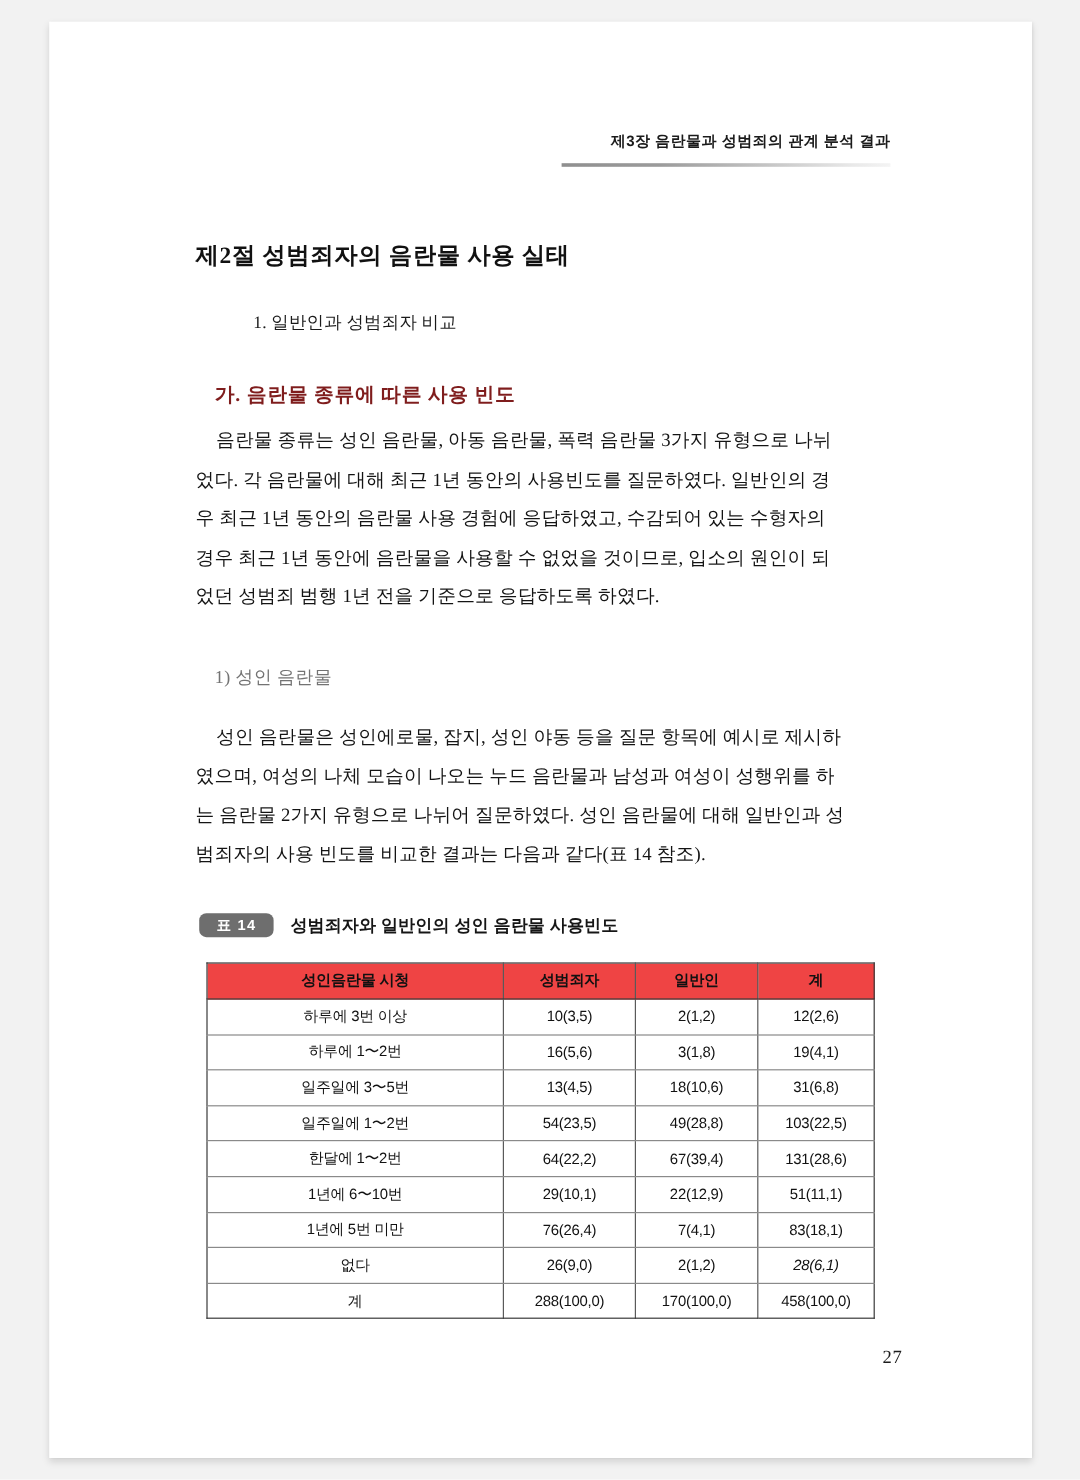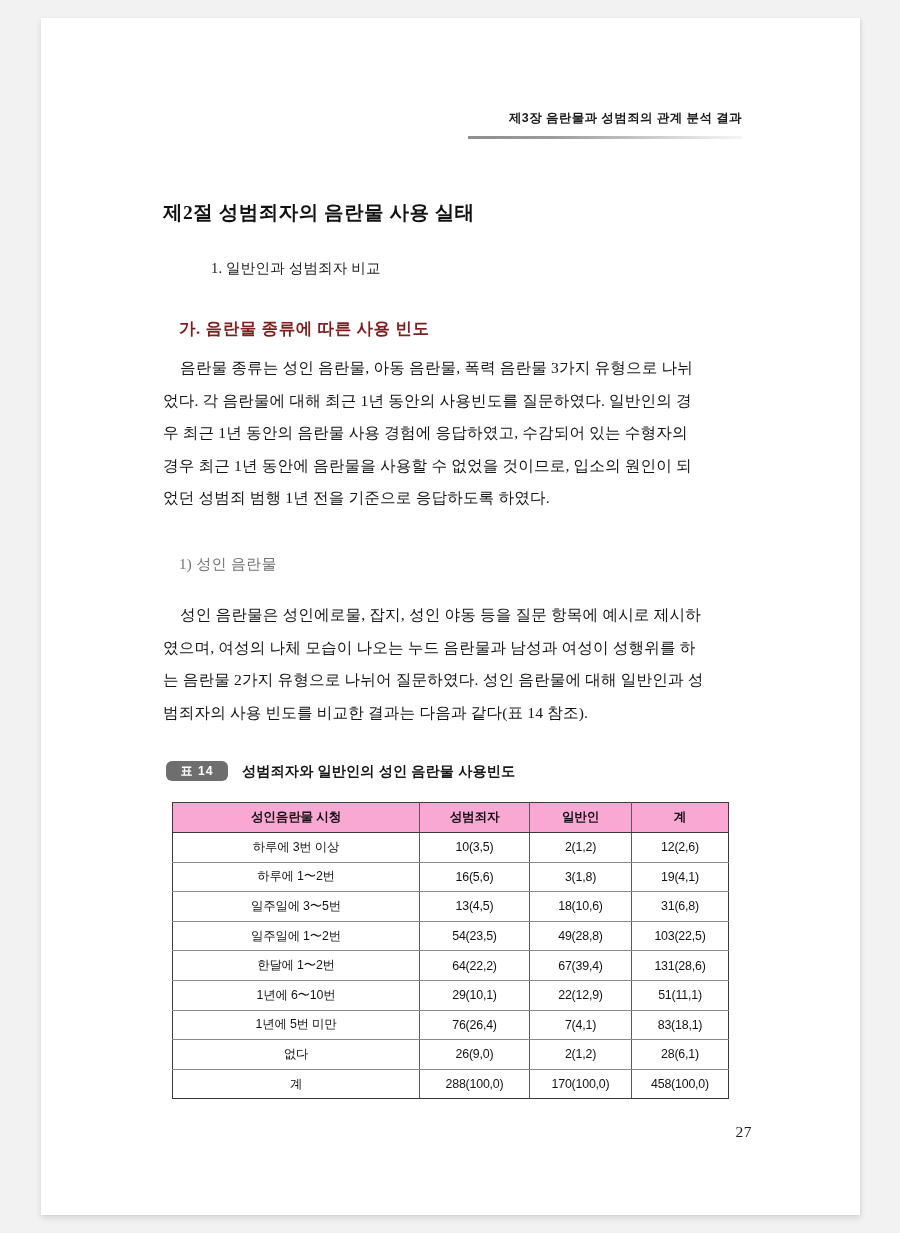--- a/index.html
+++ b/index.html
@@ -164,21 +164,21 @@
     width: 556px;
     font-family: "Liberation Sans", "DejaVu Sans", sans-serif;
     table-layout: fixed;
   }
   table.dt col.c0 { width: 247px; }
   table.dt col.c1 { width: 110px; }
   table.dt col.c2 { width: 102px; }
   table.dt col.c3 { width: 97px; }
 
   table.dt thead th {
-    background: #f9a8d4;
+    background: #ef4444;
     font-size: 12.6px;
     font-weight: bold;
     color: #111111;
     height: 27px;
     border-top: 1.6px solid #3a3a3a;
     border-bottom: 1.1px solid #3a3a3a;
     border-right: 1px solid #5a5a5a;
     letter-spacing: -0.2px;
   }
   table.dt thead th:last-child { border-right: none; }
@@ -306,21 +306,21 @@
             <tr>
               <td style="border-left: 1.3px solid rgb(58, 58, 58);">1년에 5번 미만</td>
               <td>76(26,4)</td>
               <td>7(4,1)</td>
               <td style="border-right: 1.3px solid rgb(58, 58, 58);">83(18,1)</td>
             </tr>
             <tr>
               <td style="border-left: 1.3px solid rgb(58, 58, 58);">없다</td>
               <td>26(9,0)</td>
               <td>2(1,2)</td>
-              <td style="border-right: 1.3px solid rgb(58, 58, 58);">28(6,1)</td>
+              <td style="border-right: 1.3px solid rgb(58, 58, 58); font-style: italic;">28(6,1)</td>
             </tr>
             <tr class="total">
               <td style="border-left: 1.3px solid rgb(58, 58, 58);">계</td>
               <td>288(100,0)</td>
               <td>170(100,0)</td>
               <td style="border-right: 1.3px solid rgb(58, 58, 58);">458(100,0)</td>
             </tr>
           </tbody>
       </table>
     </div>

